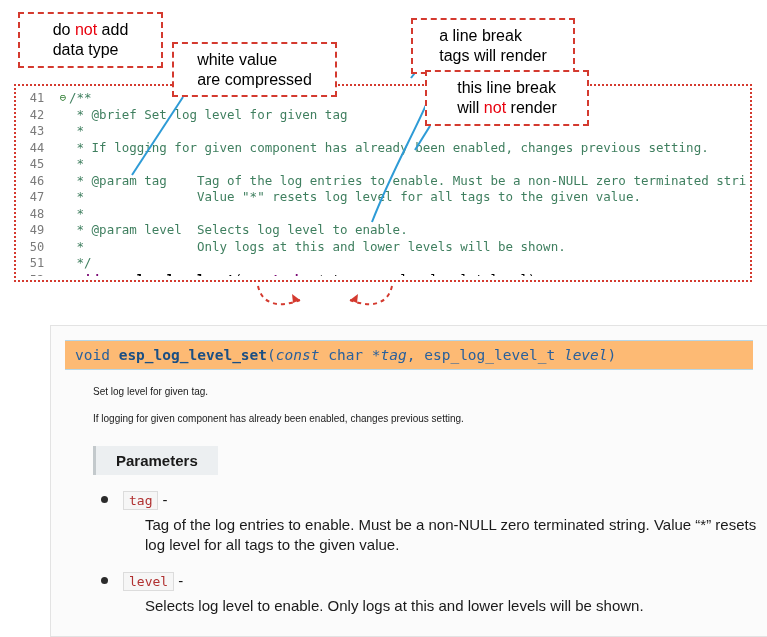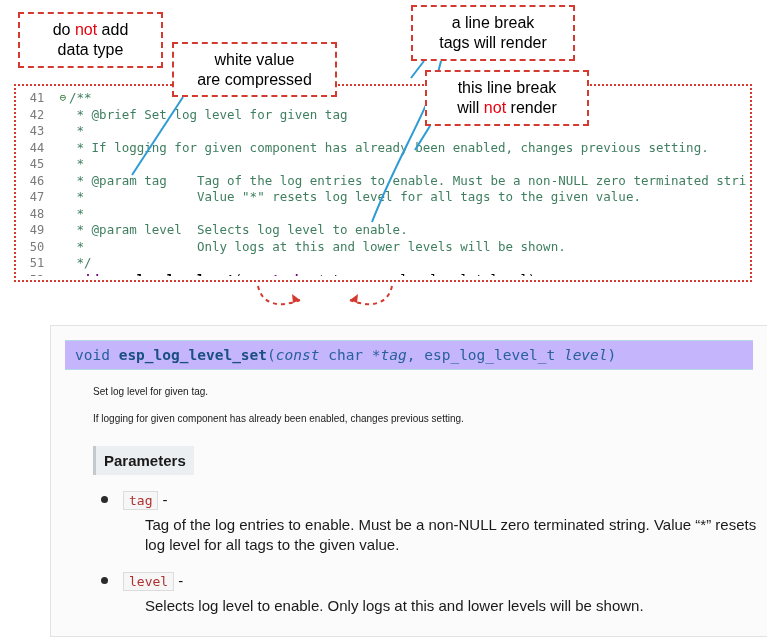--- a/index.html
+++ b/index.html
@@ -11,32 +11,32 @@
     overflow:hidden;
   }
   
   .callout{
     position:absolute;
     border:2px dashed #d43a2f;
     background:#ffffff;
     color:#000000;
     font-size:16px;
     line-height:1.25;
-    text-align:center;
+    text-align:left;
     display:flex;
     align-items:center;
     justify-content:center;
     padding:4px 8px;
     box-sizing:border-box;
     z-index:5;
   }
   .callout .red{color:#e8000d;}
   #callout-datatype{left:18px;top:12px;width:145px;height:56px;}
   #callout-whitespace{left:172px;top:42px;width:165px;height:55px;}
-  #callout-linebreak-render{left:411px;top:5px;width:164px;height:56px;}
+  #callout-linebreak-render{left:411px;top:18px;width:164px;height:56px;}
   #callout-linebreak-norender{left:425px;top:70px;width:164px;height:56px;}
 
   
   #code-box{
     position:absolute;
     left:14px;top:84px;width:738px;height:198px;
     border:2px dotted #d43a2f;
     background:#ffffff;
     box-sizing:border-box;
     z-index:2;
@@ -78,42 +78,42 @@
     position:absolute;
     left:50px;top:325px;width:717px;height:312px;
     background:#fbfbfb;
     border:1px solid #e3e3e3;
     border-right:none;
     box-sizing:border-box;
     z-index:2;
   }
   #doc-signature{
     margin:14px 14px 0 14px;
-    background:#c4b5fd;
+    background:#fdba74;
     border-top:1px solid #b7d6e6;
     border-bottom:1px solid #b7d6e6;
     padding:6px 10px;
     font-family:"DejaVu Sans Mono", monospace;
     font-size:14.5px;
     color:#29609c;
   }
   #doc-signature .fn{font-weight:bold;color:#1b4f84;}
   #doc-signature .it{font-style:italic;}
   .doc-para{
     margin:16px 0 0 42px;
     font-size:10px;
     color:#1a1a1a;
     max-width:640px;
   }
   .params-head{
     margin:22px 0 0 42px;
     display:inline-block;
     background:#eceff1;
     border-left:3px solid #c3c9cc;
-    padding:6px 8px;
+    padding:6px 20px;
     font-size:15px;
     font-weight:bold;
     color:#1a1a1a;
   }
   .param-item{margin:16px 0 0 72px;position:relative;}
   .bullet{
     position:absolute;left:-22px;top:5px;
     width:7px;height:7px;background:#2b2b2b;border-radius:50%;
   }
   .param-name{

